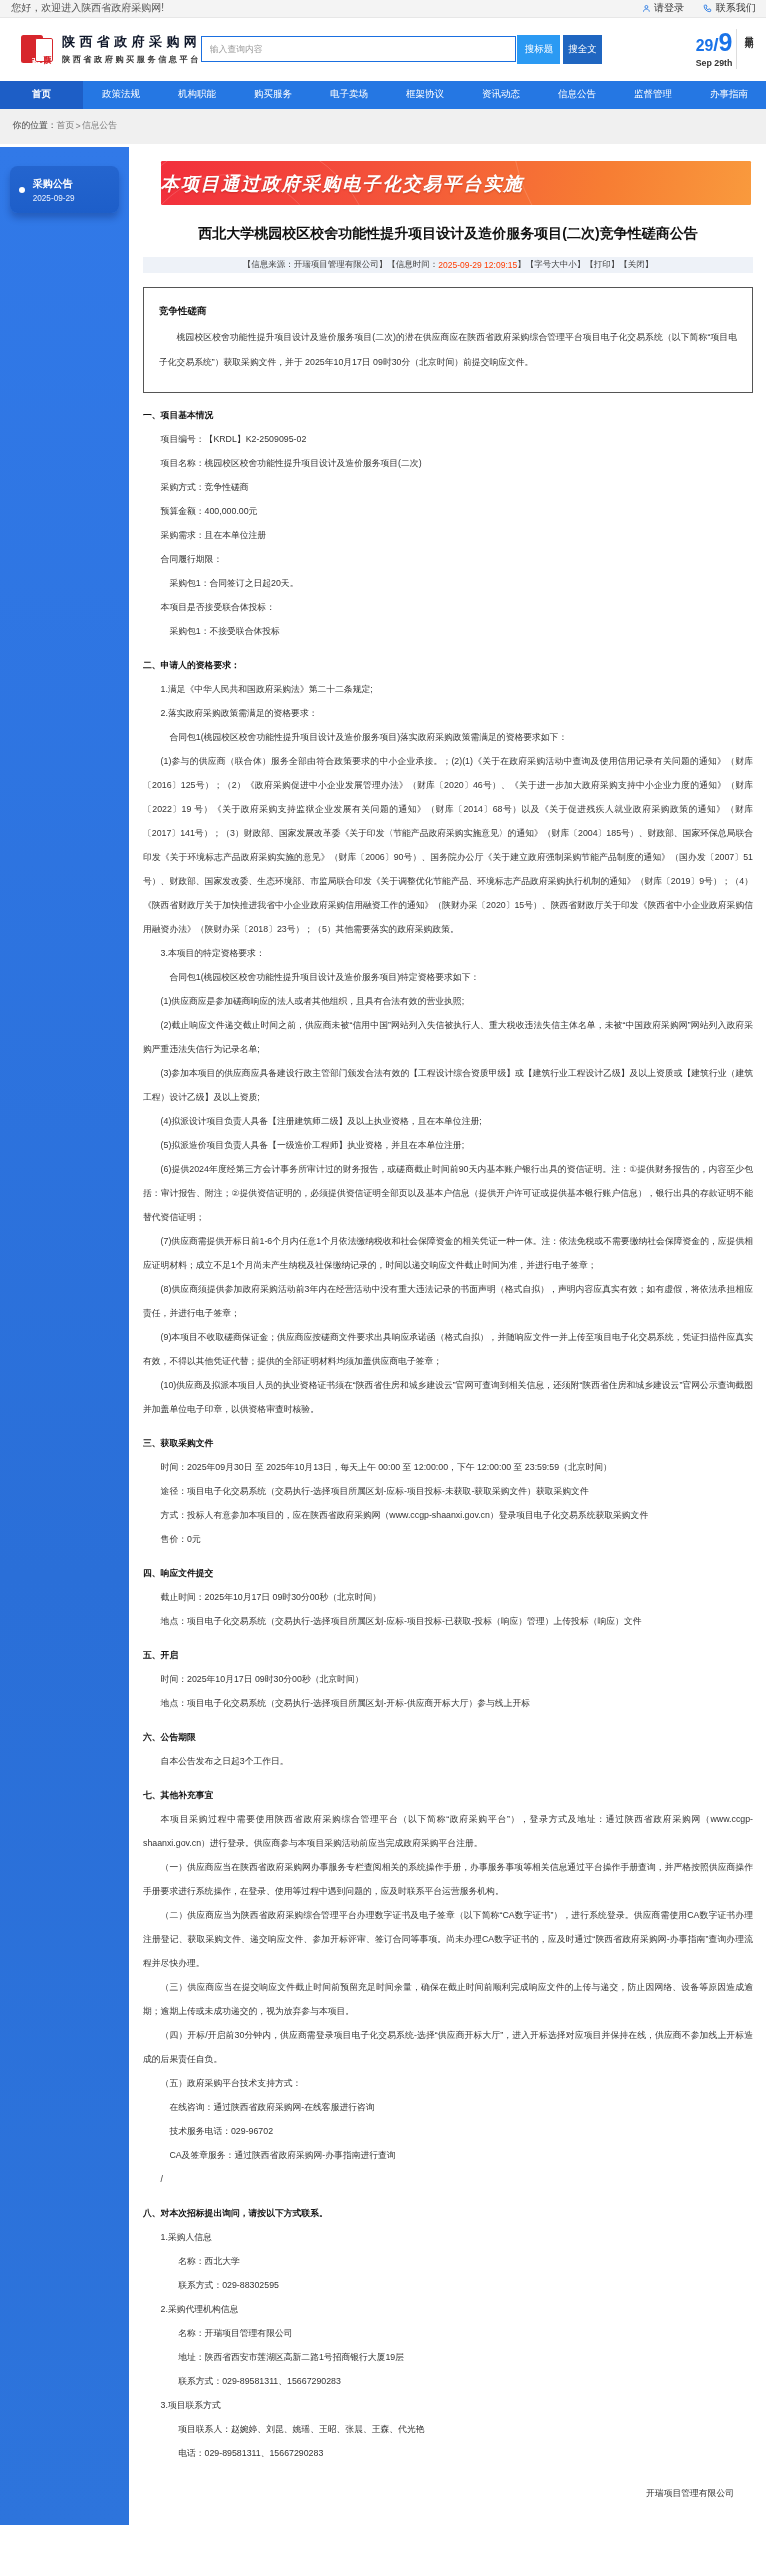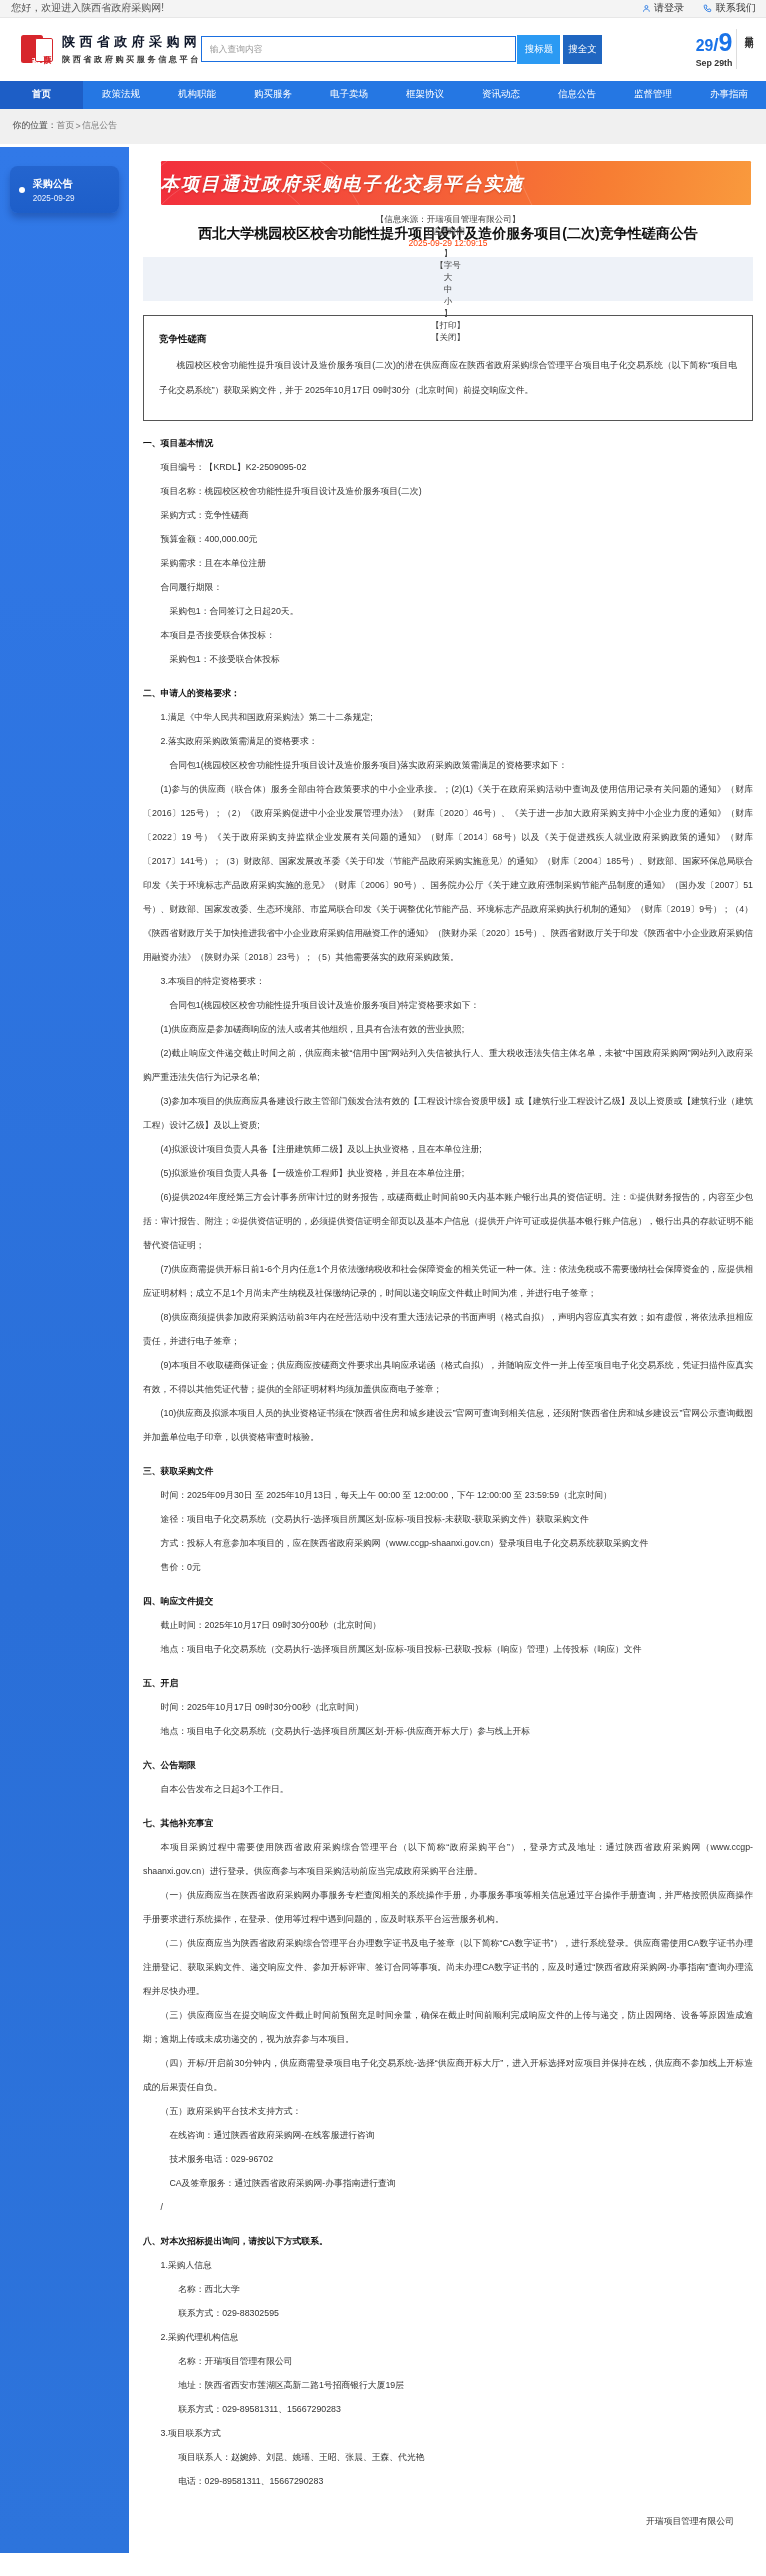--- a/index.html
+++ b/index.html
@@ -58,21 +58,21 @@
             background:linear-gradient(100deg,#f22f3c 0%,#f4503a 35%,#f77d33 75%,#f99a3d 100%);
             display:flex; align-items:center; }
   .banner .ring { position:absolute; border:1.3px solid rgba(255,255,255,.16); border-radius:50%; }
   .banner .r1 { width:265px; height:265px; left:-50px; top:-25px; }
   .banner .r2 { width:189px; height:189px; left:-25px; top:12.6px; }
   .banner .r3 { width:315px; height:315px; right:-76px; top:-189px; }
   .banner-text { position:relative; color:#fff; font-size:18.3px; font-weight:bold; font-style:italic; letter-spacing:1.9px; text-shadow:0 1.3px 1.9px rgba(120,20,0,.35); }
 
   
   .art-title { margin:19px 19px 0; text-align:center; font-size:14px; font-weight:bold; color:#111; line-height:1.4; }
-  .meta-bar { margin:12.6px 14px 0; height:44px; background:#eef2f8; display:flex; align-items:center; justify-content:center; font-size:8.5px; color:#444;flex-direction:column; }
+  .meta-bar { margin:12.6px 14px 0; height:16px; background:#eef2f8; display:flex; align-items:center; justify-content:center; font-size:8.5px; color:#444; }
   .meta-bar .red { color:#ff3c00; }
   .meta-bar .lnk { cursor:pointer; }
 
   .overview-box { margin:14px 14px 0; border:1.3px solid #555; padding:11.3px 15px 16.4px; }
   .overview-box h3 { font-size:9.5px; color:#111; margin-bottom:2.5px; line-height:24px; }
   .overview-box p { font-size:8.8px; line-height:25px; text-indent:2em; text-align:justify; color:#333; }
 
   .art-body { margin:6.3px 14px 0; font-size:8.8px; line-height:24px; color:#333; }
   .art-body p { margin:0; }
   .b-sec { font-weight:bold; color:#111; margin-top:10px !important; }

